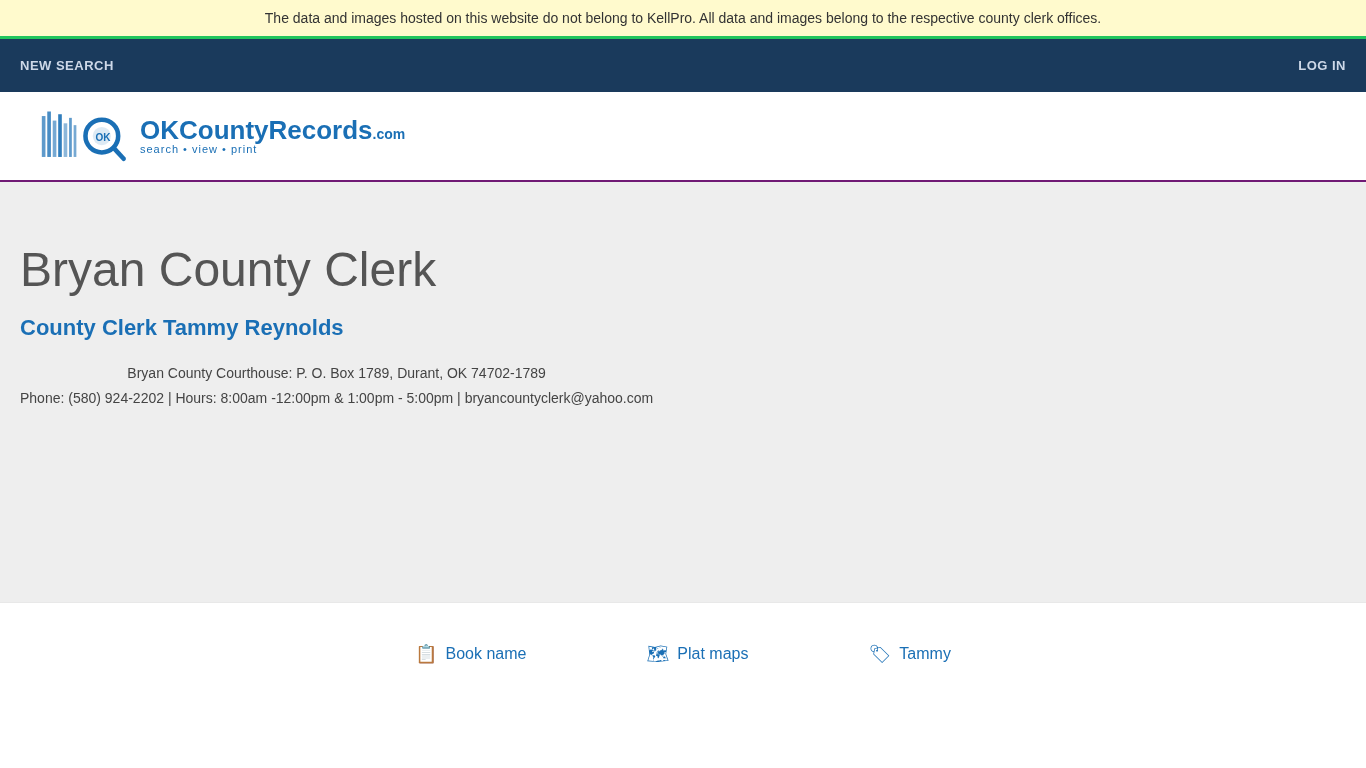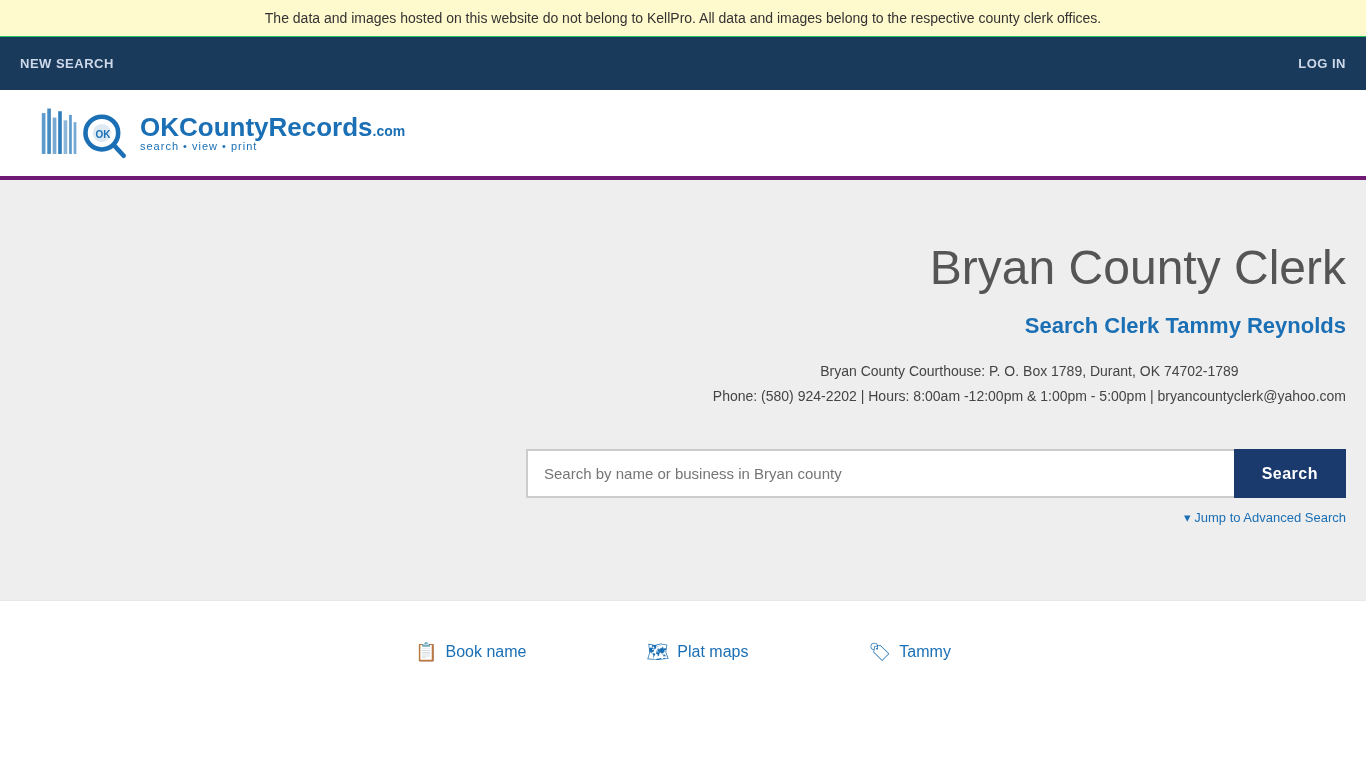--- a/index.html
+++ b/index.html
@@ -5,21 +5,21 @@
     * { margin: 0; padding: 0; box-sizing: border-box; }
     body { font-family: Arial, sans-serif; background: #fff; color: #333; }
 
     
     .notice-bar {
       background: #fffacd;
       text-align: center;
       padding: 10px 20px;
       font-size: 14px;
       color: #333;
-      border-bottom: 1px solid #22c55e;
+      border-bottom: 3px solid #22c55e;
     }
 
     
     .nav-bar {
       background: #1a3a5c;
       display: flex;
       justify-content: space-between;
       align-items: center;
       padding: 0 20px;
       height: 53px;
@@ -32,21 +32,21 @@
       letter-spacing: 0.5px;
     }
 
     
     .site-header {
       display: flex;
       justify-content: space-between;
       align-items: center;
       padding: 10px 40px;
       background: #fff;
-      border-bottom: 4px solid #701a75;
+      border-bottom: 2px solid #701a75;
       min-height: 90px;
     }
 
     .logo-graphic {
       width: 100px;
       height: 65px;
       margin-right: 0;
     }
 
     .logo-text-wrap {
@@ -91,21 +91,21 @@
       font-size: 10px;
       color: #555;
     }
 
     
     .main-content {
       background: #eeeeee;
       min-height: 420px;
       display: flex;
       flex-direction: column;
-      align-items: flex-end;
+      align-items: flex-start;
       padding: 60px 20px 60px;
     }
 
     .page-title {
       font-size: 48px;
       font-weight: 300;
       color: #555;
       margin-bottom: 18px;
       text-align: center;
     }
@@ -236,35 +236,26 @@
         <span>OKCountyRecords</span><span class="com">.com</span>
       </div>
       <div class="logo-tagline">search • view • print</div>
     </div>
   </div>
 
 </header>
 
 <main class="main-content">
   <h1 class="page-title">Bryan County Clerk</h1>
-  <h2 class="clerk-name">Search Clerk Tammy Reynolds</h2>
+  <h2 class="clerk-name">County Clerk Tammy Reynolds</h2>
   <div class="address-info">
     <div>Bryan County Courthouse: P. O. Box 1789, Durant, OK 74702-1789</div>
     <div>Phone: (580) 924-2202 | Hours: 8:00am -12:00pm &amp; 1:00pm - 5:00pm | bryancountyclerk@yahoo.com</div>
   </div>
 
-  <div class="search-area">
-    <div class="search-box-row">
-      <input type="text" class="search-input" placeholder="Search by name or business in Bryan county" style="">
-      <button class="search-button">Search</button>
-    </div>
-    <div class="advanced-search-link">
-      <a href="#">▾ Jump to Advanced Search</a>
-    </div>
-  </div>
 </main>
 
 <footer class="footer-links">
   <a href="#" class="footer-link-item">
     <span class="footer-icon">📋</span>
     <span>Book name</span>
   </a>
   <a href="#" class="footer-link-item">
     <span class="footer-icon">🗺</span>
     <span>Plat maps</span>

